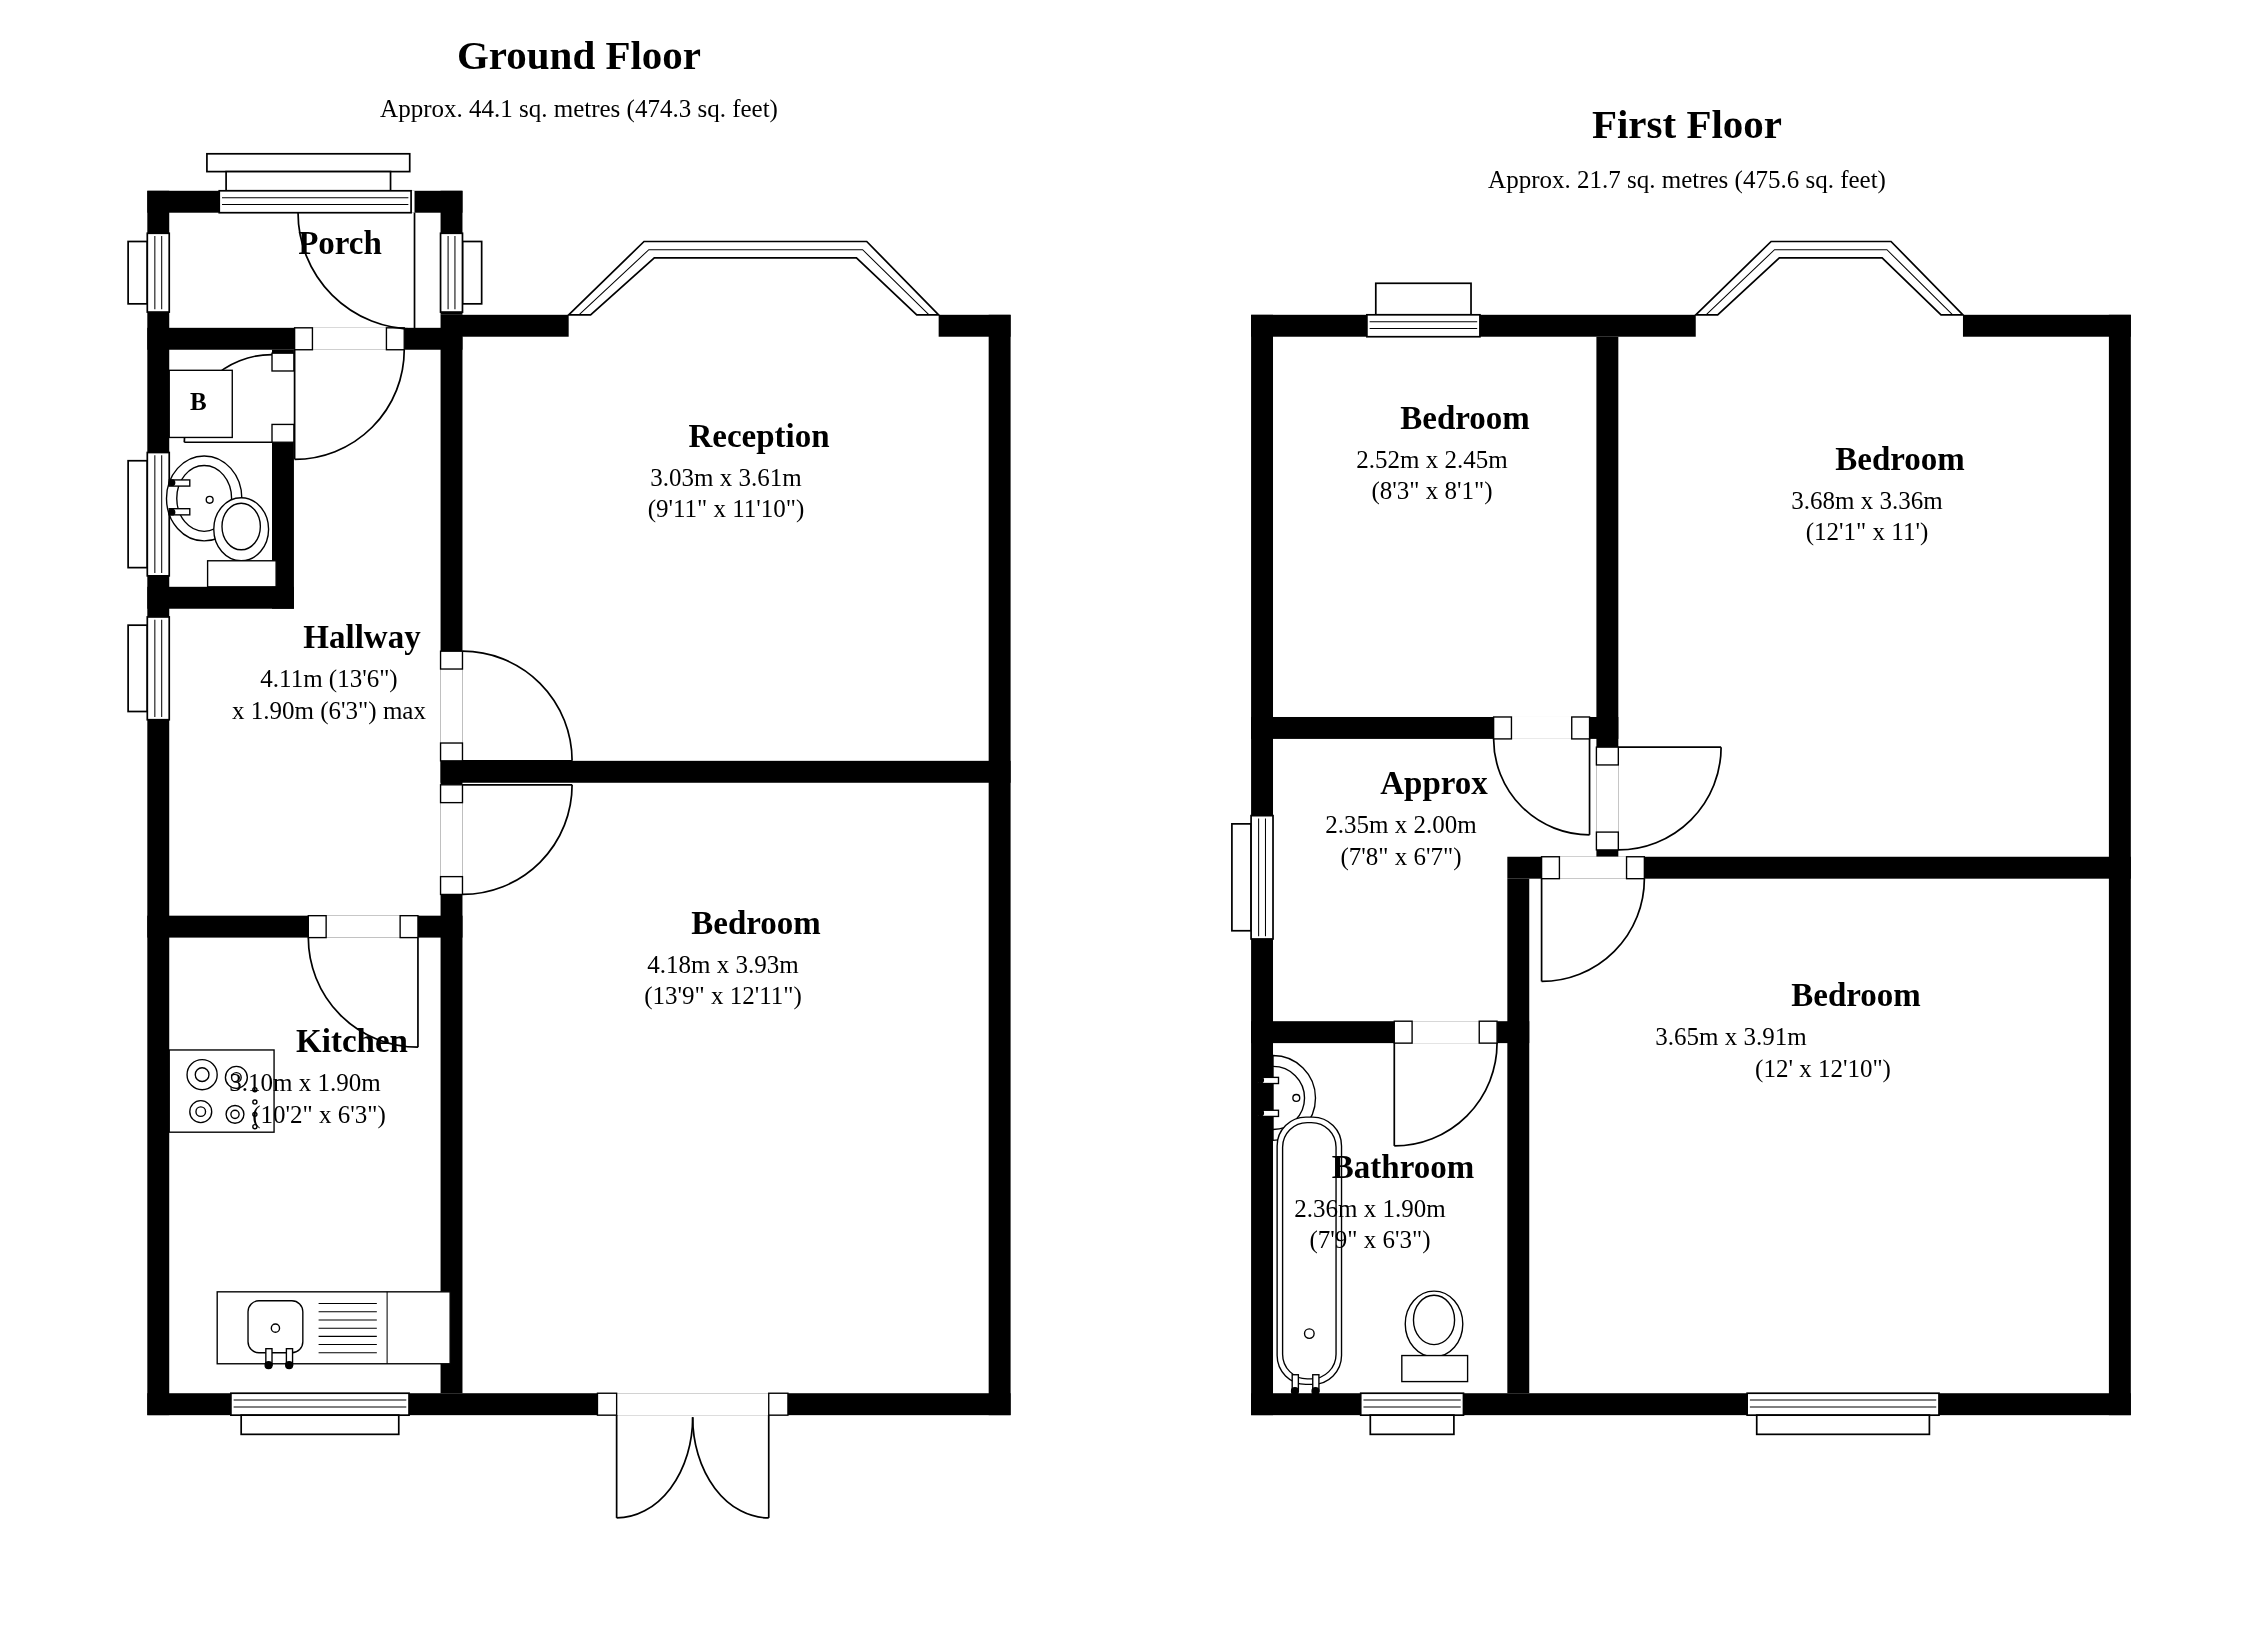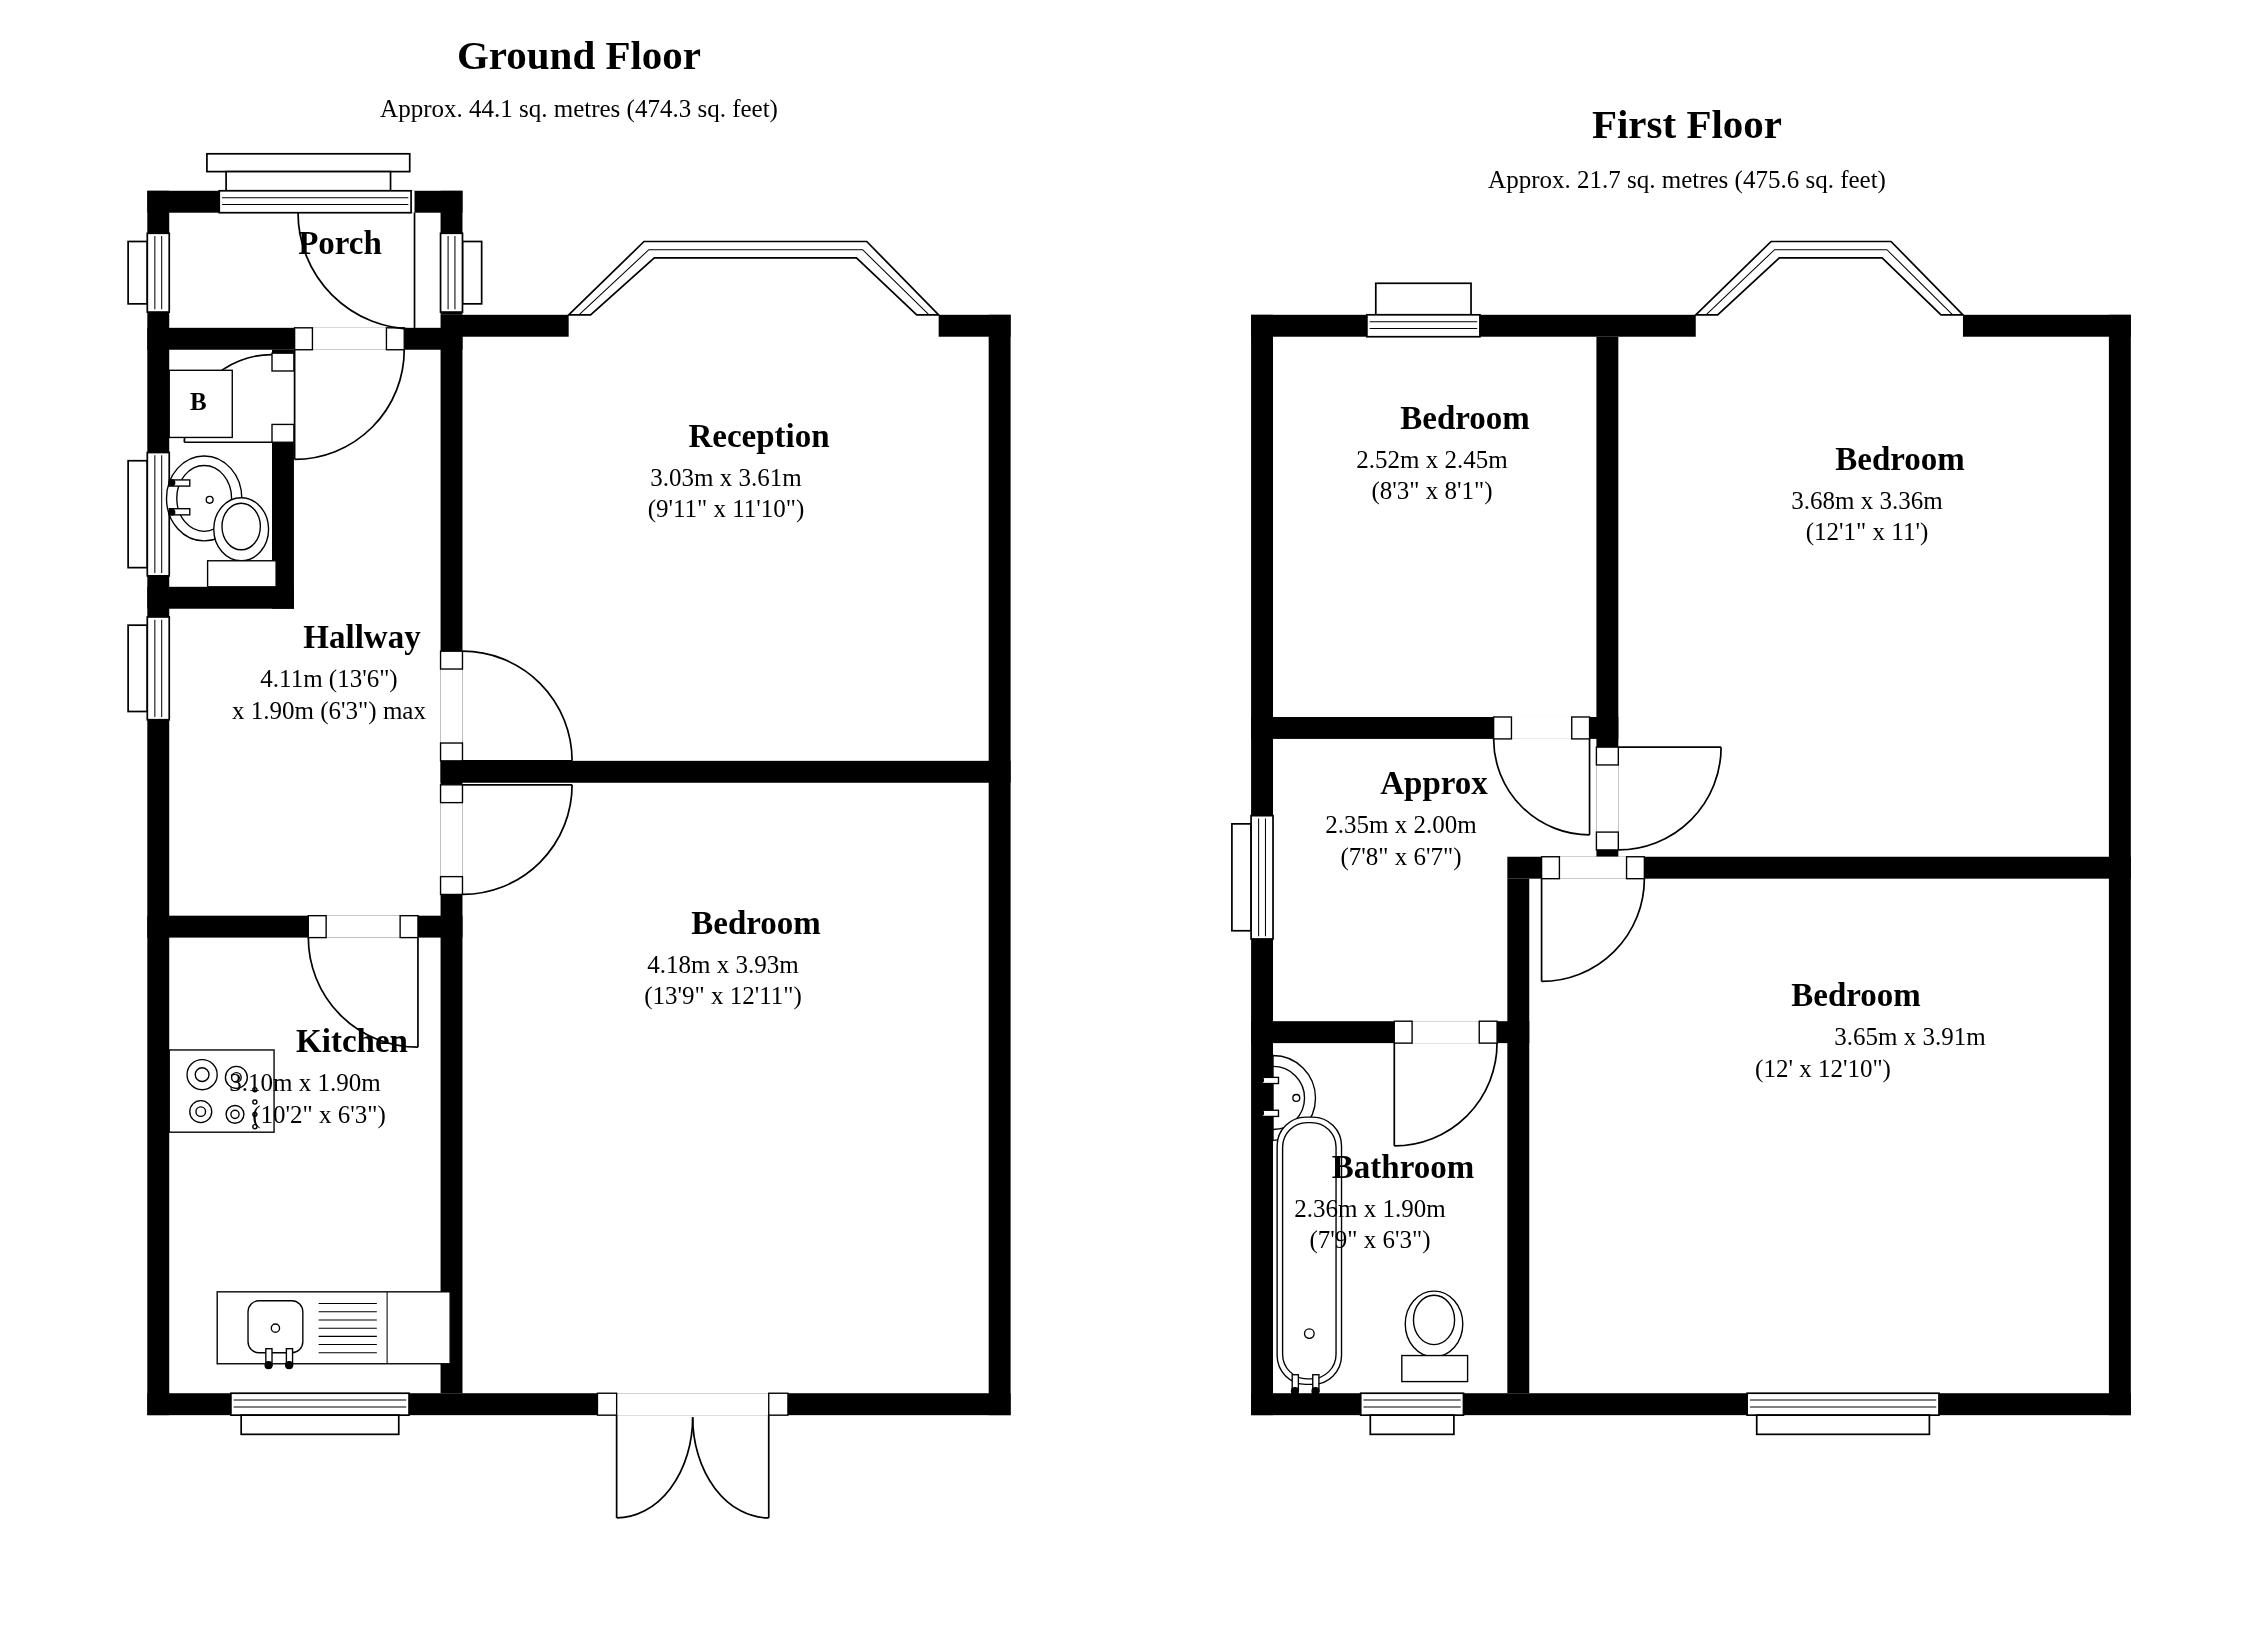--- a/index.html
+++ b/index.html
@@ -311,20 +311,20 @@
 
   <div class="lbl room-name" style="left:1401px;top:766px">Approx</div>
   <div class="lbl room-dims" style="left:1401px;top:812px">2.35m x 2.00m</div>
   <div class="lbl room-dims2" style="left:1401px;top:844px">(7'8" x 6'7")</div>
 
   <div class="lbl room-name" style="left:1370px;top:1150px">Bathroom</div>
   <div class="lbl room-dims" style="left:1370px;top:1196px">2.36m x 1.90m</div>
   <div class="lbl room-dims2" style="left:1370px;top:1227px">(7'9" x 6'3")</div>
 
   <div class="lbl room-name" style="left:1823px;top:978px">Bedroom</div>
-  <div class="lbl room-dims" style="left:1910px;top:1024px">3.65m x 3.91m</div>
+  <div class="lbl room-dims" style="left:1731px;top:1024px">3.65m x 3.91m</div>
   <div class="lbl room-dims2" style="left:1823px;top:1056px">(12' x 12'10")</div>
 
   <div class="watermark"></div>
 
 
 </div>
 
 
 </body></html>

